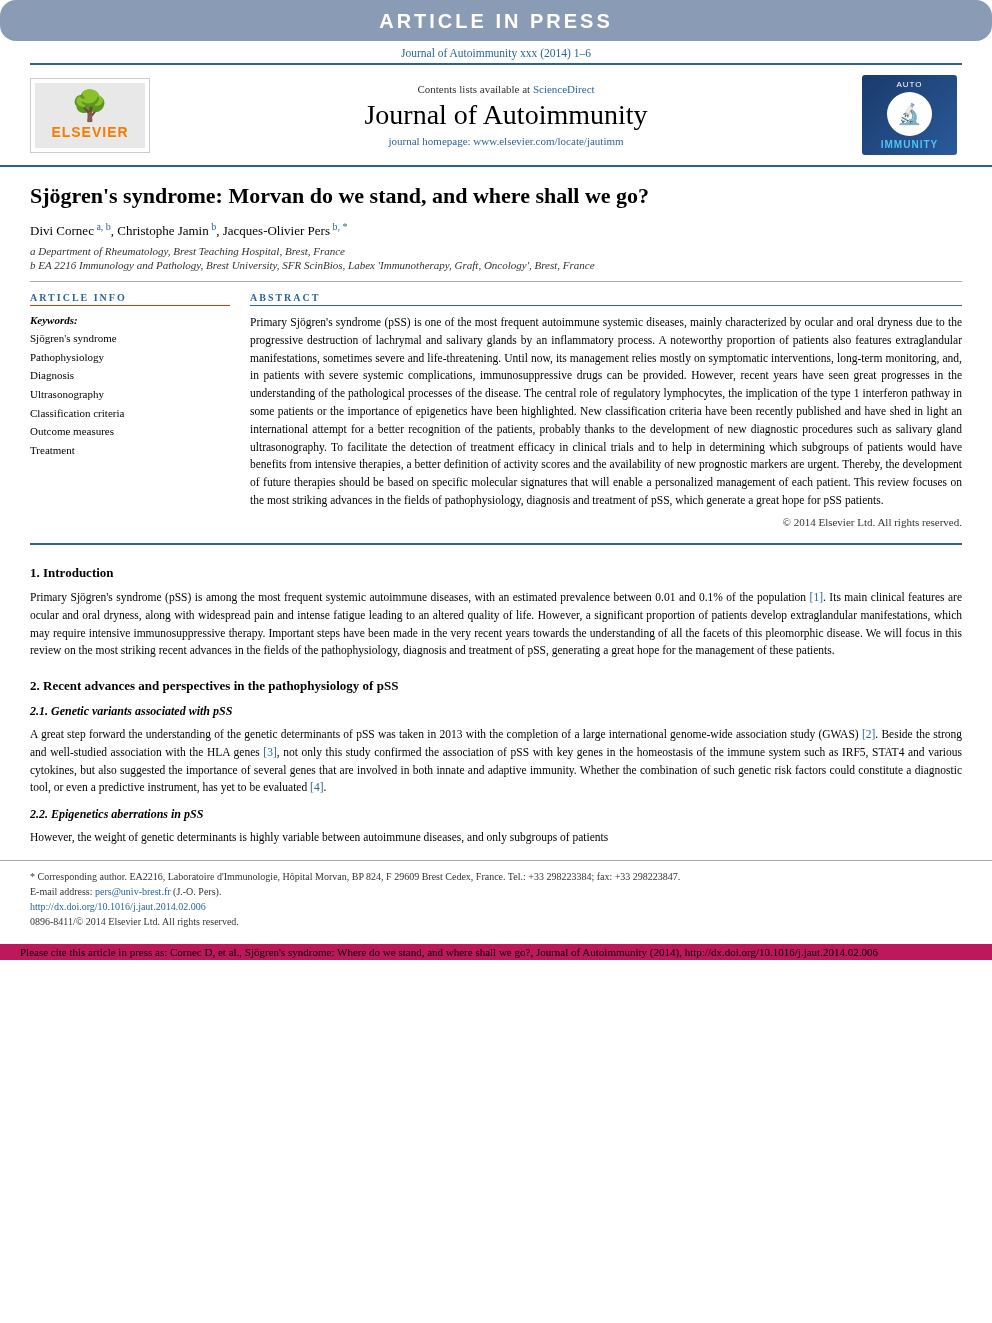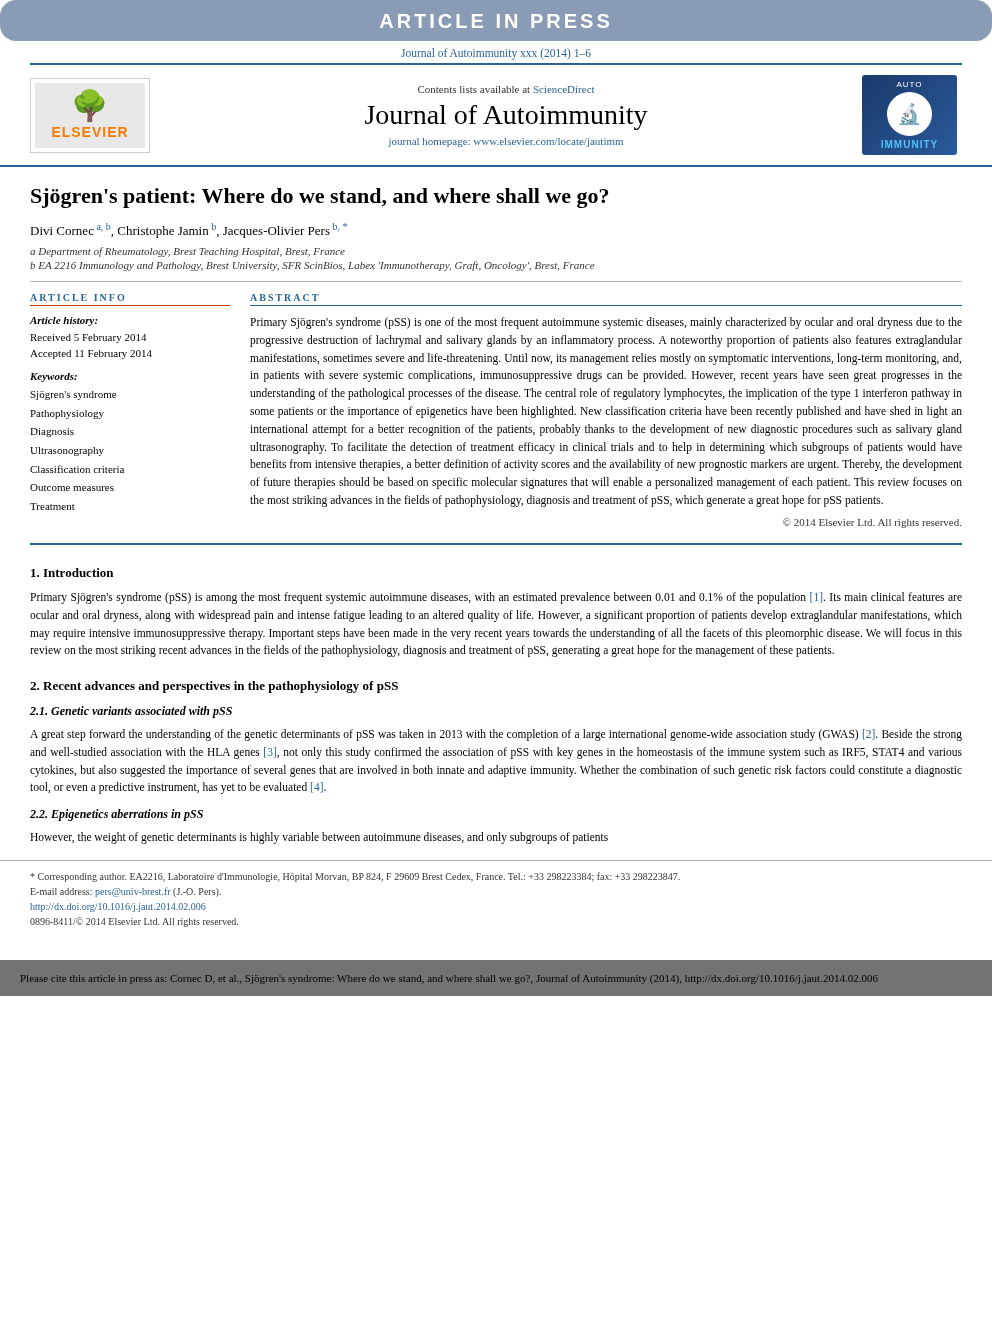--- a/index.html
+++ b/index.html
@@ -282,23 +282,23 @@
     .footnote-text {
       font-size: 10px;
       line-height: 1.5;
       color: #333;
     }
     .footnote-text .link {
       color: #2a6496;
     }
     
     .citation-bar {
-      background: #737373;
-      padding: 10px 20px;
-      margin-top: 23px;
+      background: #be185d;
+      padding: 0 20px;
+      margin-top: 7px;
     }
     .citation-bar-text {
       font-size: 11px;
       line-height: 1.5;
       color: #000;
     }
     .divider-heavy {
       border: none;
       border-top: 2px solid #2a6496;
       margin: 0 30px 10px;
@@ -345,43 +345,38 @@
     <div class="journal-logo-right">
       <div class="journal-logo-box">
         <div class="auto-text">AUTO</div>
         <div class="logo-circle">🔬</div>
         <div class="immunity-text">IMMUNITY</div>
       </div>
     </div>
   </div>
 
   <div class="article-body">
-    <div class="article-title">Sjögren's patient: Where do we stand, and where shall we go?</div>
+    <div class="article-title">Sjögren's syndrome: Morvan do we stand, and where shall we go?</div>
 
     <div class="authors">
       <span>Divi Cornec</span><sup> a, b</sup><span>, </span>
       <span>Christophe Jamin</span><sup> b</sup><span>, </span>
       <span>Jacques-Olivier Pers</span><sup> b, *</sup>
     </div>
 
     <div class="affil-line">a Department of Rheumatology, Brest Teaching Hospital, Brest, France</div>
     <div class="affil-line">b EA 2216 Immunology and Pathology, Brest University, SFR ScinBios, Labex 'Immunotherapy, Graft, Oncology', Brest, France</div>
 
     <hr class="divider-line">
 
     <div class="two-col">
 
       <div class="col-left">
         <div class="section-label">ARTICLE INFO</div>
 
-        <div class="info-group">
-          <div class="info-group-title">Article history:</div>
-          <div class="info-dates">Received 5 February 2014</div>
-          <div class="info-dates">Accepted 11 February 2014</div>
-        </div>
 
         <div class="info-group">
           <div class="info-group-title">Keywords:</div>
           <div class="keywords-list">
             <div>Sjögren's syndrome</div>
             <div>Pathophysiology</div>
             <div>Diagnosis</div>
             <div>Ultrasonography</div>
             <div>Classification criteria</div>
             <div>Outcome measures</div>

